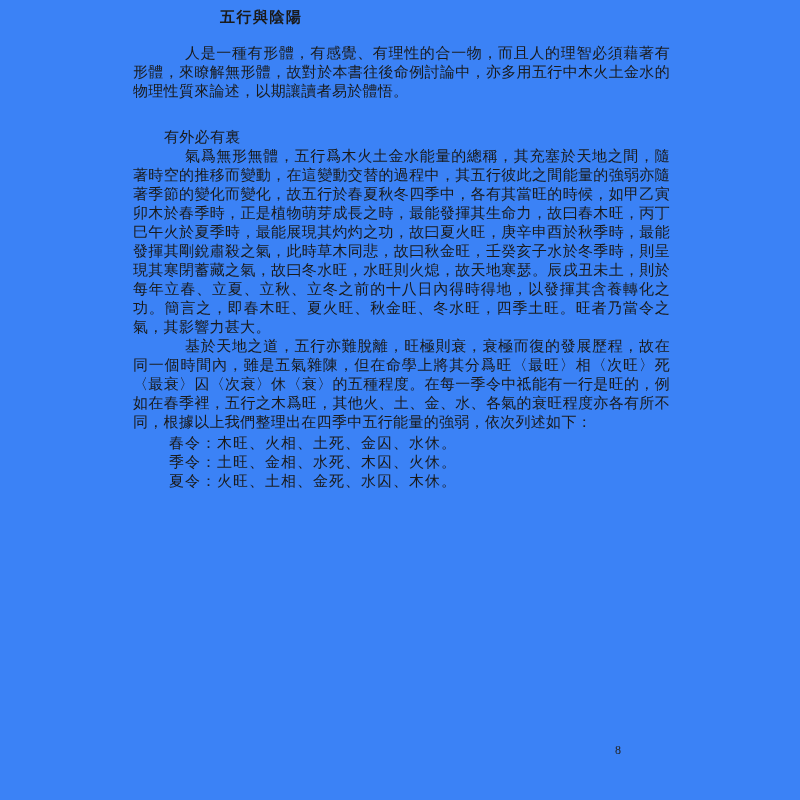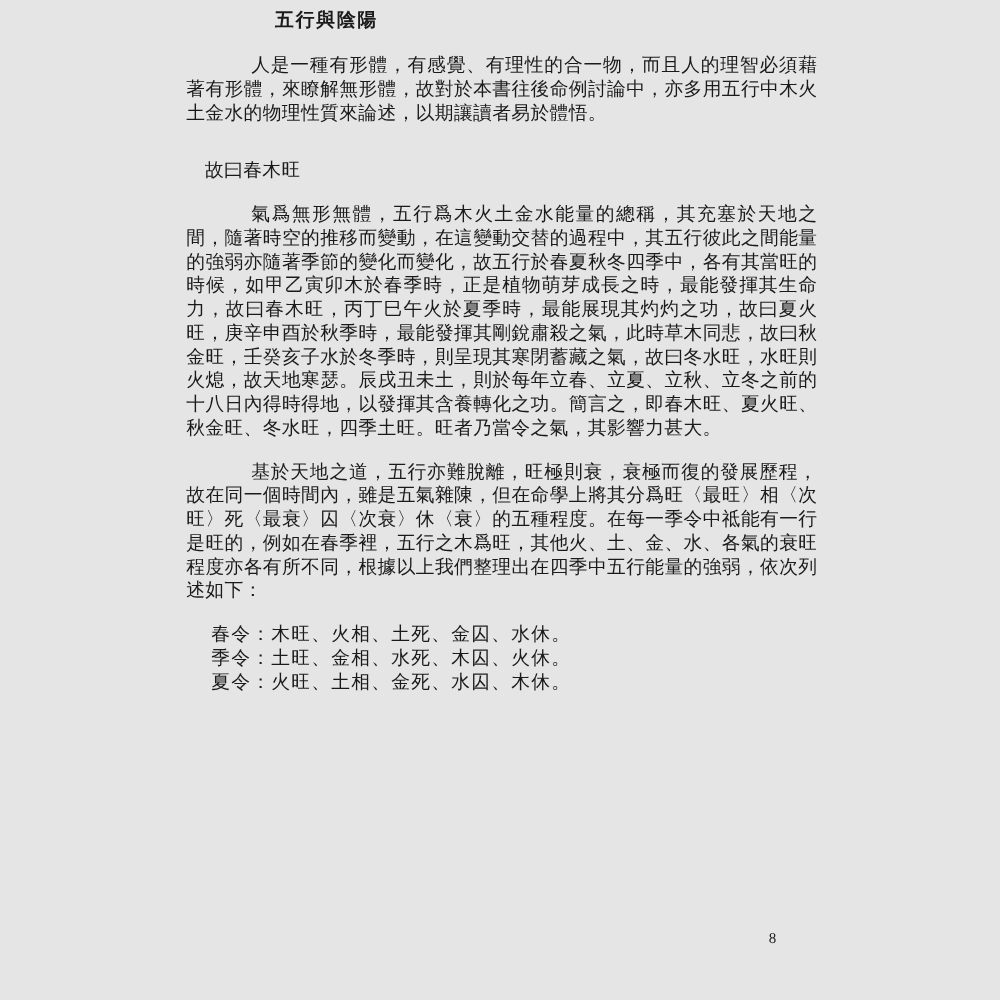--- a/index.html
+++ b/index.html
@@ -4,21 +4,21 @@
 <style>
   html, body {
     margin: 0;
     padding: 0;
     background: #ffffff;
   }
   .book-page {
     position: relative;
     width: 800px;
     height: 800px;
-    background: #e5e5e5;
+    background: #3b82f6;
     overflow: hidden;
     color: #1a1a1a;
     font-family: "Liberation Serif", "DejaVu Serif", serif;
   }
   .content {
     position: absolute;
     left: 133px;
     top: 8px;
     width: 537px;
     font-size: 15px;
@@ -27,21 +27,21 @@
     text-align: justify;
     text-justify: inter-ideograph;
   }
   .page-title {
     font-weight: bold;
     margin: 0 0 17px 87px;
     letter-spacing: 1.5px;
     font-size: 15px;
   }
   .para {
-    margin: 16px;
+    margin: 0;
     text-indent: 52px;
   }
   .section-heading {
     margin: 27px 0 0 31px;
     font-weight: normal;
     font-size: 15px;
   }
   .seasonal-list {
     margin: 2px;
   }
@@ -66,21 +66,21 @@
 <body>
 
 <div class="book-page">
   <div class="content">
 
     <h1 class="page-title">五行與陰陽</h1>
 
     <p class="para">人是一種有形體，有感覺、有理性的合一物，而且人的理智必須藉著有形體，來瞭解無形體，故對於本書往後命例討論中，亦多用五行中木火土金水的物理性質來論述，以期讓讀者易於體悟。</p>
 
 
-    <h2 class="section-heading">故曰春木旺</h2>
+    <h2 class="section-heading">有外必有裏</h2>
 
     <p class="para">氣爲無形無體，五行爲木火土金水能量的總稱，其充塞於天地之間，隨著時空的推移而變動，在這變動交替的過程中，其五行彼此之間能量的強弱亦隨著季節的變化而變化，故五行於春夏秋冬四季中，各有其當旺的時候，如甲乙寅卯木於春季時，正是植物萌芽成長之時，最能發揮其生命力，故曰春木旺，丙丁巳午火於夏季時，最能展現其灼灼之功，故曰夏火旺，庚辛申酉於秋季時，最能發揮其剛銳肅殺之氣，此時草木同悲，故曰秋金旺，壬癸亥子水於冬季時，則呈現其寒閉蓄藏之氣，故曰冬水旺，水旺則火熄，故天地寒瑟。辰戌丑未土，則於每年立春、立夏、立秋、立冬之前的十八日內得時得地，以發揮其含養轉化之功。簡言之，即春木旺、夏火旺、秋金旺、冬水旺，四季土旺。旺者乃當令之氣，其影響力甚大。</p>
 
     <p class="para">基於天地之道，五行亦難脫離，旺極則衰，衰極而復的發展歷程，故在同一個時間內，雖是五氣雜陳，但在命學上將其分爲旺〈最旺〉相〈次旺〉死〈最衰〉囚〈次衰〉休〈衰〉的五種程度。在每一季令中祗能有一行是旺的，例如在春季裡，五行之木爲旺，其他火、土、金、水、各氣的衰旺程度亦各有所不同，根據以上我們整理出在四季中五行能量的強弱，依次列述如下：</p>
 
     <div class="seasonal-list">
       <div class="list-item">春令：木旺、火相、土死、金囚、水休。</div>
       <div class="list-item">季令：土旺、金相、水死、木囚、火休。</div>
       <div class="list-item">夏令：火旺、土相、金死、水囚、木休。</div>
     </div>

